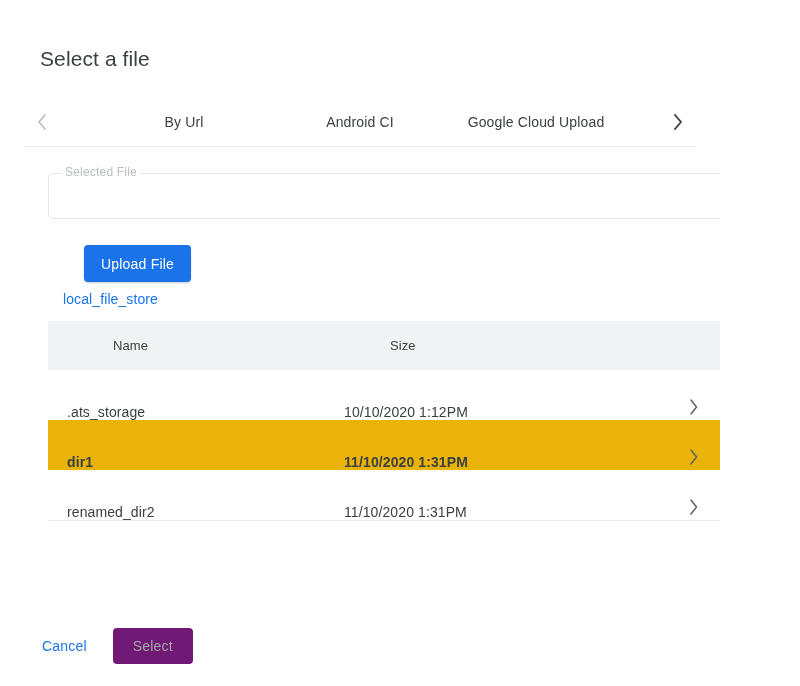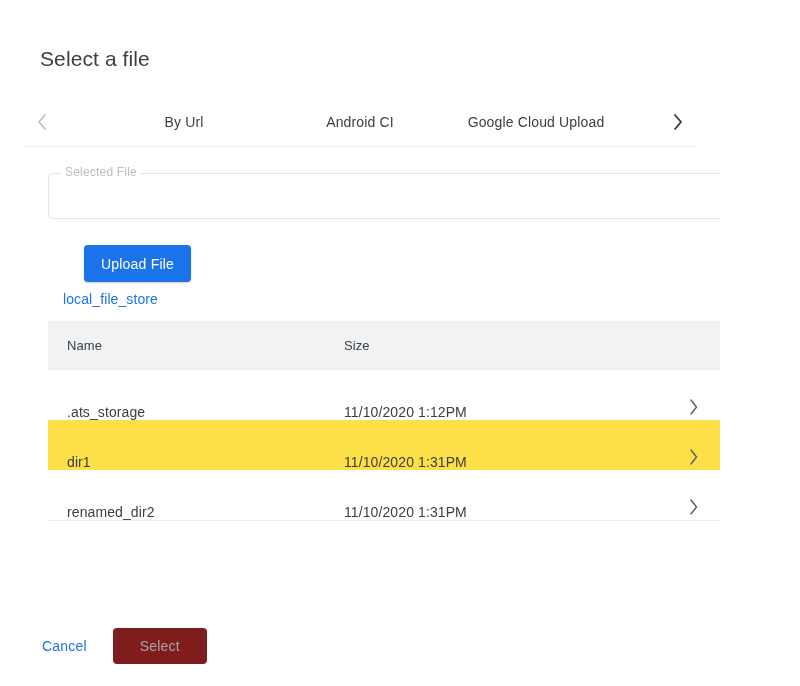--- a/index.html
+++ b/index.html
@@ -181,39 +181,40 @@
     position: absolute;
     left: 48px;
     top: 321px;
     width: 689px;
   }
   .thead {
     display: flex;
     align-items: center;
     height: 49px;
     background: #f1f2f3;
+    padding-left: 46px;
   }
   .th {
     font-size: 13px;
     color: #3c4043;
     letter-spacing: 0.1px;
   }
   .col-name   { flex: 0 0 296px; padding-left: 19px; box-sizing: border-box; }
   .col-time   { flex: 0 0 240px; }
   .col-size   { flex: 0 0 90px; }
   .col-chev   { flex: 1 1 auto; display: flex; justify-content: flex-end; padding-right: 38px; }
 
   .trow {
     display: flex;
     align-items: flex-end;
     height: 50px;
     background: #ffffff;
     cursor: pointer;
   }
-  .trow.selected { background: #fde047; }
+  .trow.selected { background: #eab308; font-weight: bold; }
   .td {
     font-size: 14px;
     color: #3c4043;
     letter-spacing: 0.1px;
   }
   .chev-cell svg path { stroke: #5f6368; }
 
   .table-bottom-rule {
     position: absolute;
     left: 48px;
@@ -239,22 +240,22 @@
     border: 0;
     border-radius: 4px;
     color: #1a73e8;
     font-family: "Liberation Sans", sans-serif;
     font-size: 14px;
     letter-spacing: 0.2px;
     cursor: pointer;
   }
   .btn-disabled {
     height: 36px;
-    padding: 0 27px;
-    background: #7f1d1d;
+    padding: 0 20px;
+    background: #701a75;
     border: 0;
     border-radius: 4px;
     color: #a4a6a9;
     font-family: "Liberation Sans", sans-serif;
     font-size: 14px;
     letter-spacing: 0.2px;
     cursor: default;
   }
 </style>
 </head>
@@ -308,21 +309,21 @@
 
   <div class="table">
     <div class="thead">
       <div class="th col-name">Name</div>
       <div class="th col-size">Size</div>
       <div class="th col-chev"></div>
     </div>
 
     <div class="trow">
       <div class="td col-name">.ats_storage</div>
-      <div class="td col-time">11/10/2020 1:12PM</div>
+      <div class="td col-time">10/10/2020 1:12PM</div>
       <div class="td col-size"></div>
       <div class="col-chev chev-cell">
         <span>
           <svg width="11" height="18" viewBox="0 0 11 18" fill="none">
             <path d="M3 2 L8.5 9 L3 16" stroke="#5f6368" stroke-width="1.5" stroke-linecap="round" stroke-linejoin="round"></path>
           </svg>
         </span>
       </div>
     </div>
 

